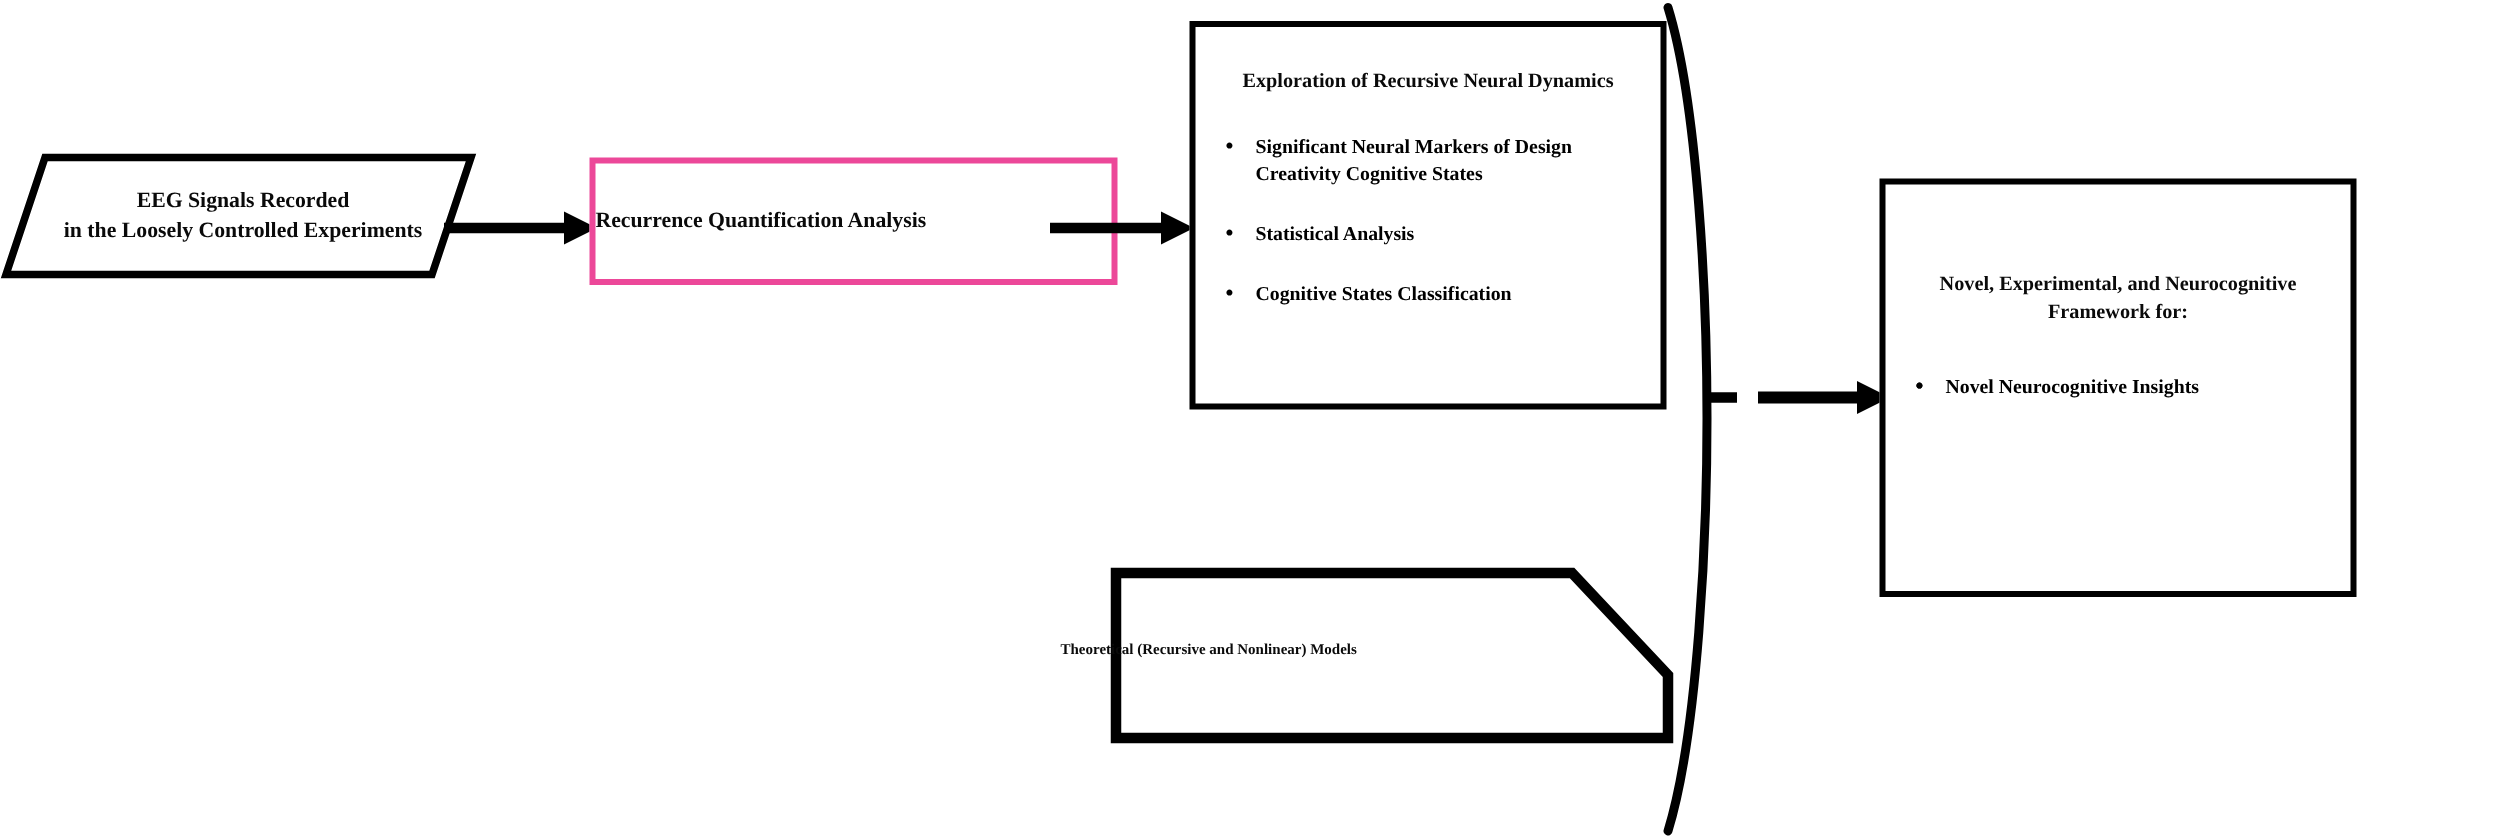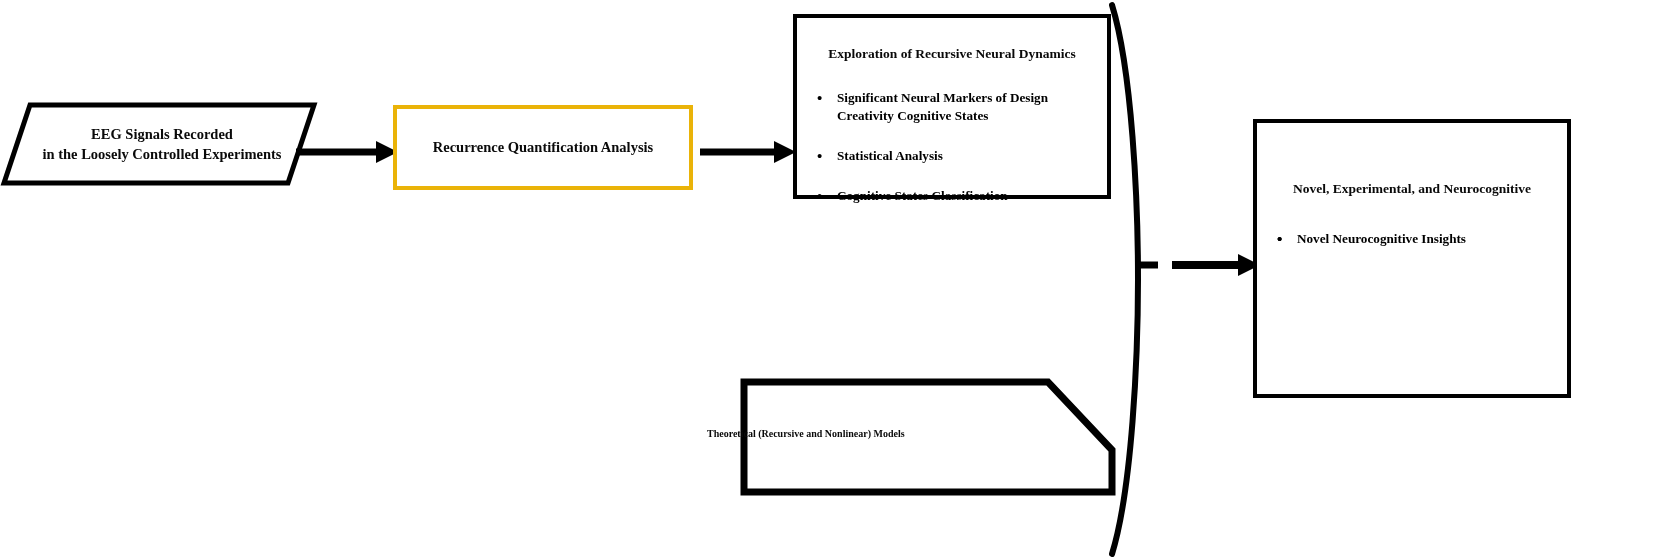--- a/index.html
+++ b/index.html
@@ -38,41 +38,41 @@
     text-align: center;
     font-size: 14.5px;
     font-weight: bold;
     line-height: 1.35;
   }
   
   #rqa-box {
     position: absolute;
     left: 393px;
     top: 105px;
-    width: 300px;
+    width: 352px;
     height: 85px;
-    border: 4px solid #eab308;
+    border: 4px solid #ec4899;
     background: #fff;
     box-sizing: border-box;
     display: flex;
     align-items: center;
-    justify-content: center;
+    justify-content: flex-start;
   }
   #rqa-label {
     font-size: 14.5px;
     font-weight: bold;
     text-align: center;
   }
   
   #explore-box {
     position: absolute;
     left: 793px;
     top: 14px;
     width: 318px;
-    height: 185px;
+    height: 259px;
     border: 4px solid #000;
     background: #fff;
     box-sizing: border-box;
     padding: 26px 14px 10px 14px;
   }
   #explore-title {
     font-size: 13.5px;
     font-weight: bold;
     text-align: center;
     line-height: 1.42;
@@ -215,20 +215,21 @@
     <svg width="128" height="26" viewBox="0 0 128 26" aria-hidden="true">
       <line x1="2" y1="13" x2="24" y2="13" stroke="#000000" stroke-width="7"></line>
       <line x1="38" y1="13" x2="106" y2="13" stroke="#000000" stroke-width="8"></line>
       <polygon points="104,2 126,13 104,24" fill="#000000"></polygon>
     </svg>
   </div>
 
   <div id="framework-box">
     <div id="framework-title" class="node-text">
       <div>Novel, Experimental, and Neurocognitive</div>
+      <div>Framework for:</div>
     </div>
     <ul class="bullet-list">
       <li class="bullet-item">
         <span class="bullet-dot">•</span>
       </li>
       <li class="bullet-item">
         <span class="bullet-dot">•</span>
         <span>Novel Neurocognitive Insights</span>
       </li>
     </ul>

